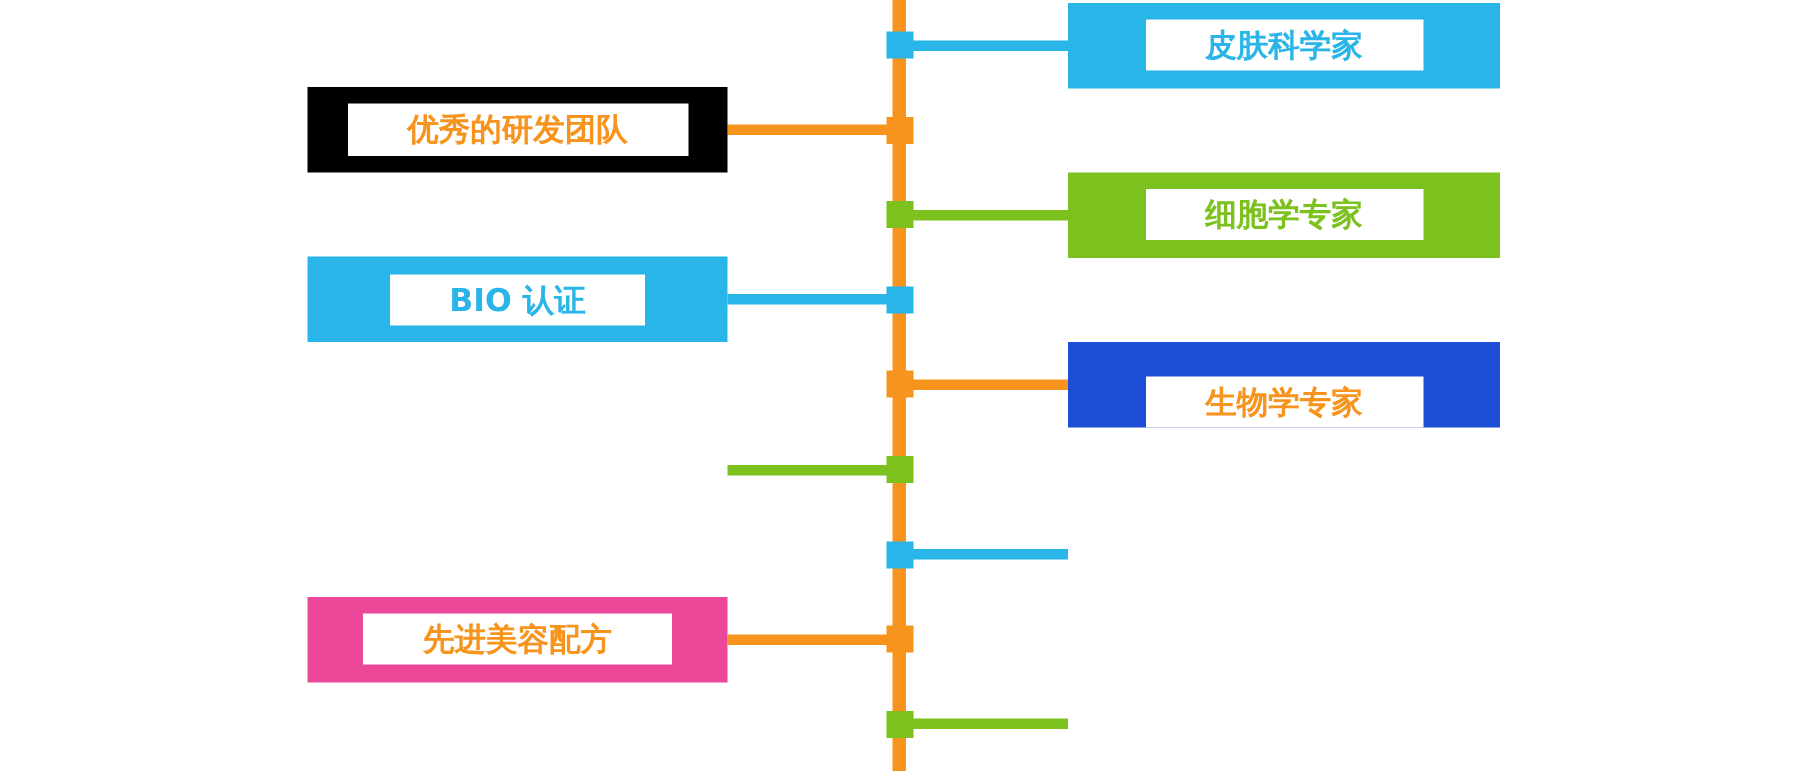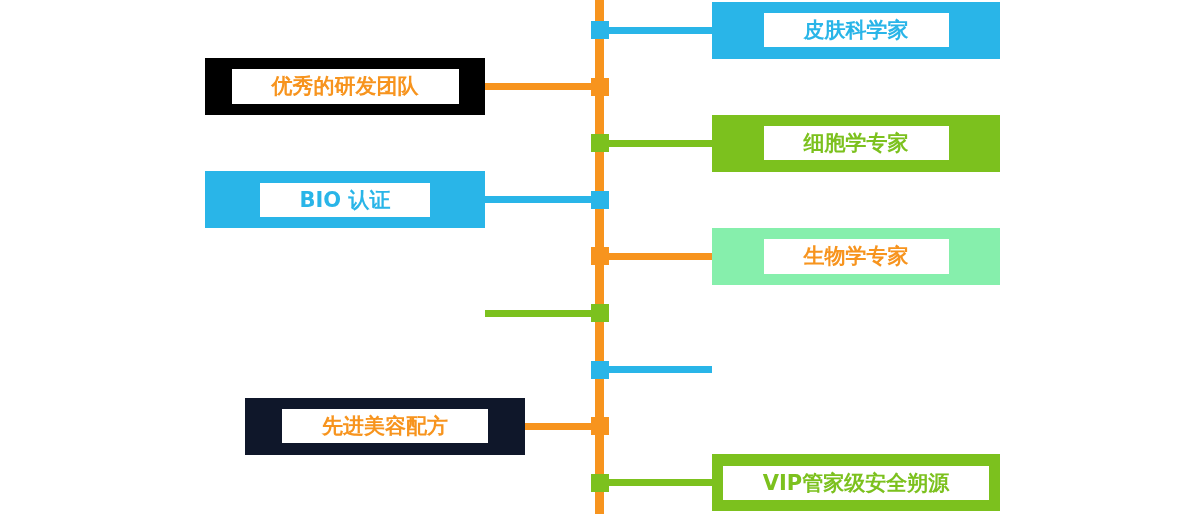--- a/index.html
+++ b/index.html
@@ -55,31 +55,28 @@
     <div class="box" style="top: 114.7px; background: rgb(124, 193, 30); left: 712px; width: 288px;">
       <div class="inner" style="color: rgb(124, 193, 30);">细胞学专家</div>
     </div>
     <div class="node" style="top: 134.2px; background: rgb(124, 193, 30);"></div>
     <div class="connector" style="top: 196.3px; background: rgb(41, 181, 232); left: 485px; width: 115px;"></div>
     <div class="box" style="top: 171.3px; background: rgb(41, 181, 232); left: 205px; width: 280px; justify-content: center;">
       <div class="inner" style="color: rgb(41, 181, 232);">BIO 认证</div>
     </div>
     <div class="node" style="top: 190.8px; background: rgb(41, 181, 232);"></div>
     <div class="connector" style="top: 252.9px; background: rgb(247, 148, 30); left: 600px; width: 112px;"></div>
-    <div class="box" style="top: 227.9px; background: #86efac; left: 712px; width: 288px;">
+    <div class="box" style="top: 227.9px; background: #1d4ed8; left: 712px; width: 288px; align-items: flex-end;">
       <div class="inner" style="color: rgb(247, 148, 30);">生物学专家</div>
     </div>
     <div class="node" style="top: 247.4px; background: rgb(247, 148, 30);"></div>
     <div class="connector" style="top: 309.5px; background: rgb(124, 193, 30); left: 485px; width: 115px;"></div>
     <div class="node" style="top: 304px; background: rgb(124, 193, 30);"></div>
     <div class="connector" style="top: 366.1px; background: rgb(41, 181, 232); left: 600px; width: 112px;"></div>
     <div class="node" style="top: 360.6px; background: rgb(41, 181, 232);"></div>
     <div class="connector" style="top: 422.7px; background: rgb(247, 148, 30); left: 485px; width: 115px;"></div>
-    <div class="box" style="top: 397.7px; background: #0f172a; left: 205px; width: 280px; margin-left: 40px;">
+    <div class="box" style="top: 397.7px; background: #ec4899; left: 205px; width: 280px;">
       <div class="inner" style="color: rgb(247, 148, 30);">先进美容配方</div>
     </div>
     <div class="node" style="top: 417.2px; background: rgb(247, 148, 30);"></div>
     <div class="connector" style="top: 479.3px; background: rgb(124, 193, 30); left: 600px; width: 112px;"></div>
-    <div class="box" style="top: 454.3px; background: rgb(124, 193, 30); left: 712px; width: 288px;">
-      <div class="inner" style="color: rgb(124, 193, 30);">VIP管家级安全朔源</div>
-    </div>
     <div class="node" style="top: 473.8px; background: rgb(124, 193, 30);"></div>
   </div>
 
 </body></html>

